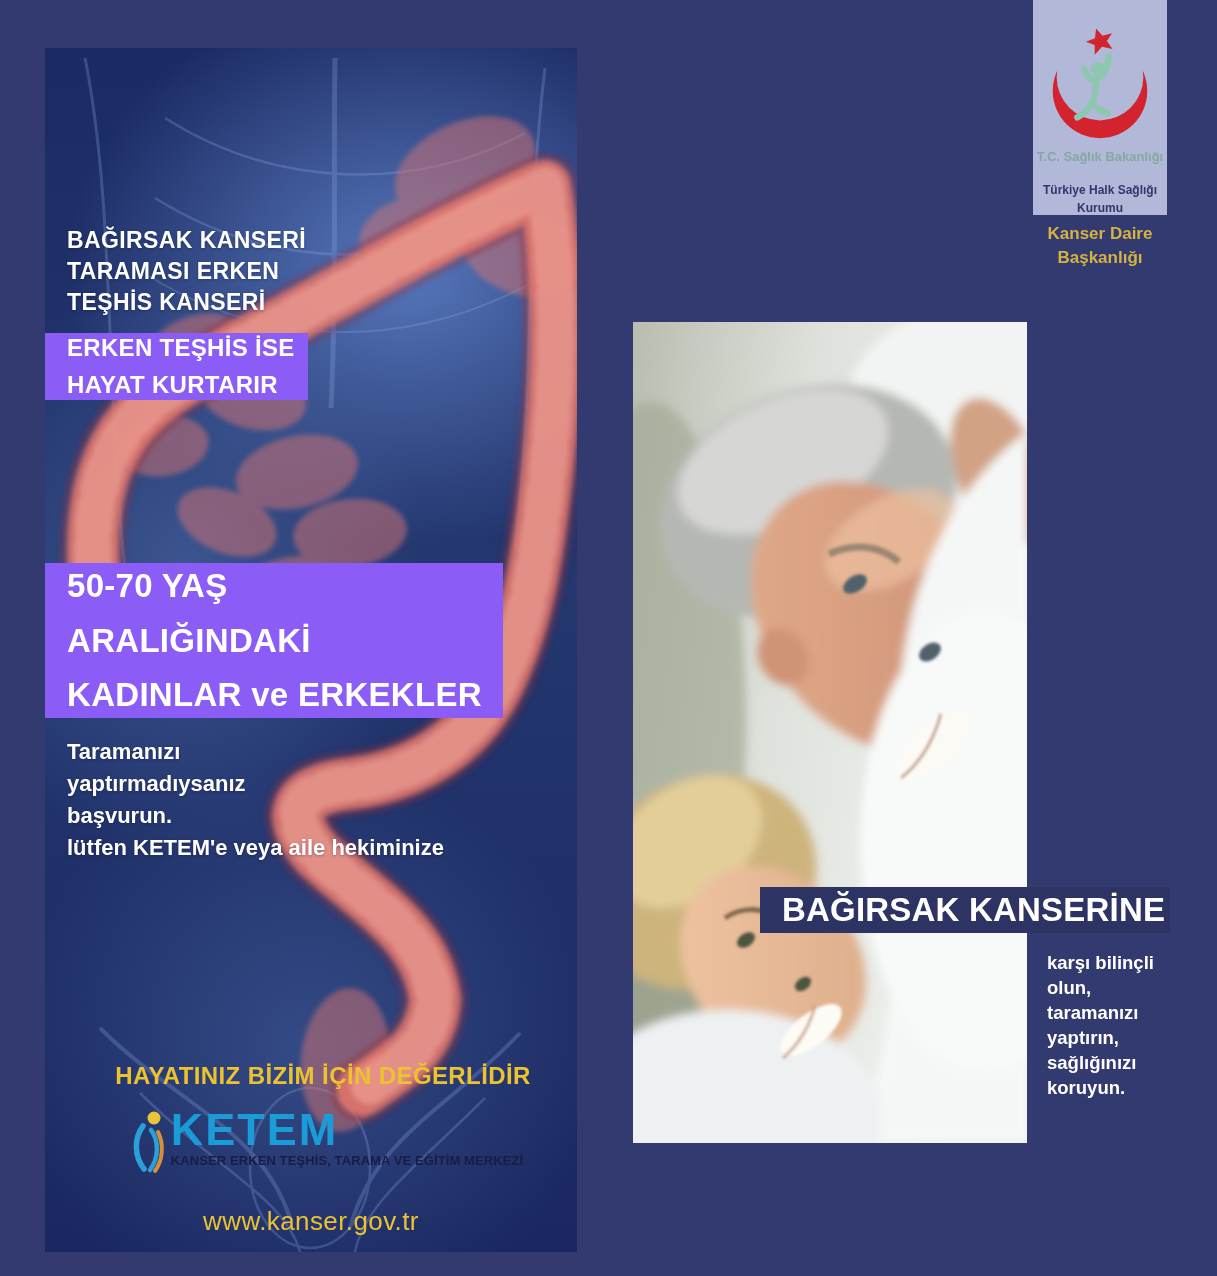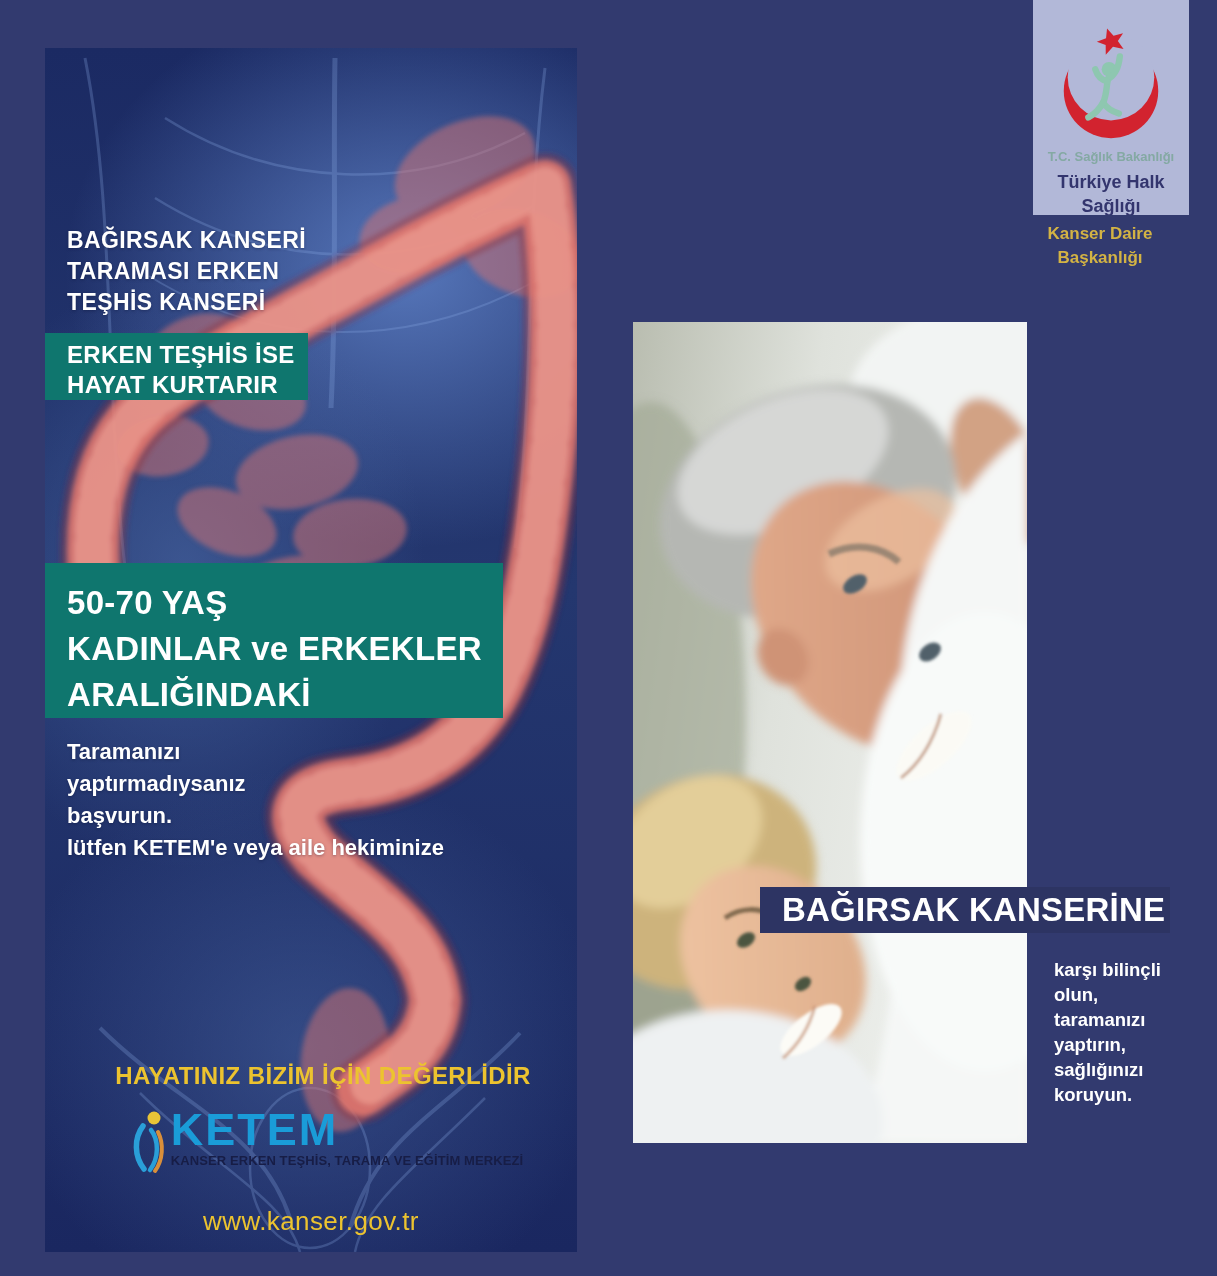--- a/index.html
+++ b/index.html
@@ -16,22 +16,22 @@
   .left-art  { position:absolute; left:0; top:0; width:532px; height:1204px; }
 
   .line { display:block; }
 
   .headline {
     position:absolute; left:22px; top:162px;
     color:#ffffff; font-weight:700; font-size:23px; line-height:31px; letter-spacing:.4px;
     text-shadow:0 1px 3px rgba(10,15,45,.35);
   }
   .banner {
-    position:absolute; background:#0f766e; color:#ffffff; font-weight:700;
-    display:flex; flex-direction:column; justify-content:flex-end; box-sizing:border-box;
+    position:absolute; background:#8b5cf6; color:#ffffff; font-weight:700;
+    display:flex; flex-direction:column; justify-content:space-between; box-sizing:border-box;
   }
   .banner-early { left:0; top:285px; width:263px; height:67px; padding-left:22px; font-size:24px; line-height:30px; letter-spacing:.3px; }
   .banner-age   { left:0; top:515px; width:458px; height:155px; padding-left:22px; font-size:33px; line-height:46px; letter-spacing:.3px; }
 
   .cta {
     position:absolute; left:22px; top:688px; margin:0;
     color:#ffffff; font-weight:700; font-size:22px; line-height:32px;
     text-shadow:0 1px 3px rgba(10,15,45,.35);
   }
   .slogan {
@@ -46,38 +46,38 @@
   .ketem-text { text-align:left; }
   .ketem-word { color:#1a9cd8; font-weight:700; font-size:45px; line-height:44px; letter-spacing:2px; }
   .ketem-sub  { color:#171d46; font-weight:700; font-size:13px; letter-spacing:.1px; margin-top:1px; }
   .website {
     position:absolute; left:0; top:1158px; width:100%; text-align:center;
     color:#ecc32f; font-weight:400; font-size:26px; letter-spacing:.4px;
   }
 
   
   .agency { position:absolute; left:1033px; top:0; width:134px; text-align:center; }
-  .agency-box { width:156px; height:215px; background:#b2b8d8; overflow:hidden; }
+  .agency-box { width:134px; height:215px; background:#b2b8d8; overflow:hidden; }
   .agency-logo { display:block; width:104px; height:122px; margin:24px auto 0 auto; }
   .ministry    { color:#84a9a3; font-weight:700; font-size:13px; line-height:15px; margin-top:3px; }
-  .institution { color:#33356e; font-weight:700; font-size:18px; line-height:24px; margin-top:6px; }
+  .institution { color:#33356e; font-weight:700; font-size:12px; line-height:18px; margin-top:17px; }
   .department  { color:#d3b344; font-weight:700; font-size:17px; line-height:24px; margin-top:7px; }
 
   
   .photo { position:absolute; left:633px; top:322px; width:394px; height:821px; margin:0; overflow:hidden; }
   .photo svg { display:block; width:394px; height:821px; }
 
   
   .banner-bowel {
     position:absolute; left:760px; top:887px; width:410px; height:46px;
     background:#2d3463; color:#ffffff; font-weight:700; font-size:33px; letter-spacing:.2px;
     display:flex; align-items:center; padding-left:22px; box-sizing:border-box; white-space:nowrap;
   }
   .awareness {
-    position:absolute; left:1043px; top:946px; width:140px; margin:11px;
+    position:absolute; left:1043px; top:946px; width:140px; margin:4px;
     color:#ffffff; font-weight:700; font-size:18.5px; line-height:25px;
   }
 </style>
 </head>
 <body>
 
 <div class="poster">
 
   <section class="left-panel">
 
@@ -147,22 +147,22 @@
       <span class="line">TEŞHİS KANSERİ</span>
     </h1>
 
     <div class="banner banner-early">
       <span class="line">ERKEN TEŞHİS İSE</span>
       <span class="line">HAYAT KURTARIR</span>
     </div>
 
     <div class="banner banner-age">
       <span class="line">50-70 YAŞ</span>
+      <span class="line">ARALIĞINDAKİ</span>
       <span class="line">KADINLAR ve ERKEKLER</span>
-      <span class="line">ARALIĞINDAKİ</span>
     </div>
 
     <p class="cta">
       <span class="line">Taramanızı</span>
       <span class="line">yaptırmadıysanız</span>
       <span class="line">başvurun.</span>
       <span class="line">lütfen KETEM'e veya aile hekiminize</span>
     </p>
 
     <div class="slogan">HAYATINIZ BİZİM İÇİN DEĞERLİDİR</div>

